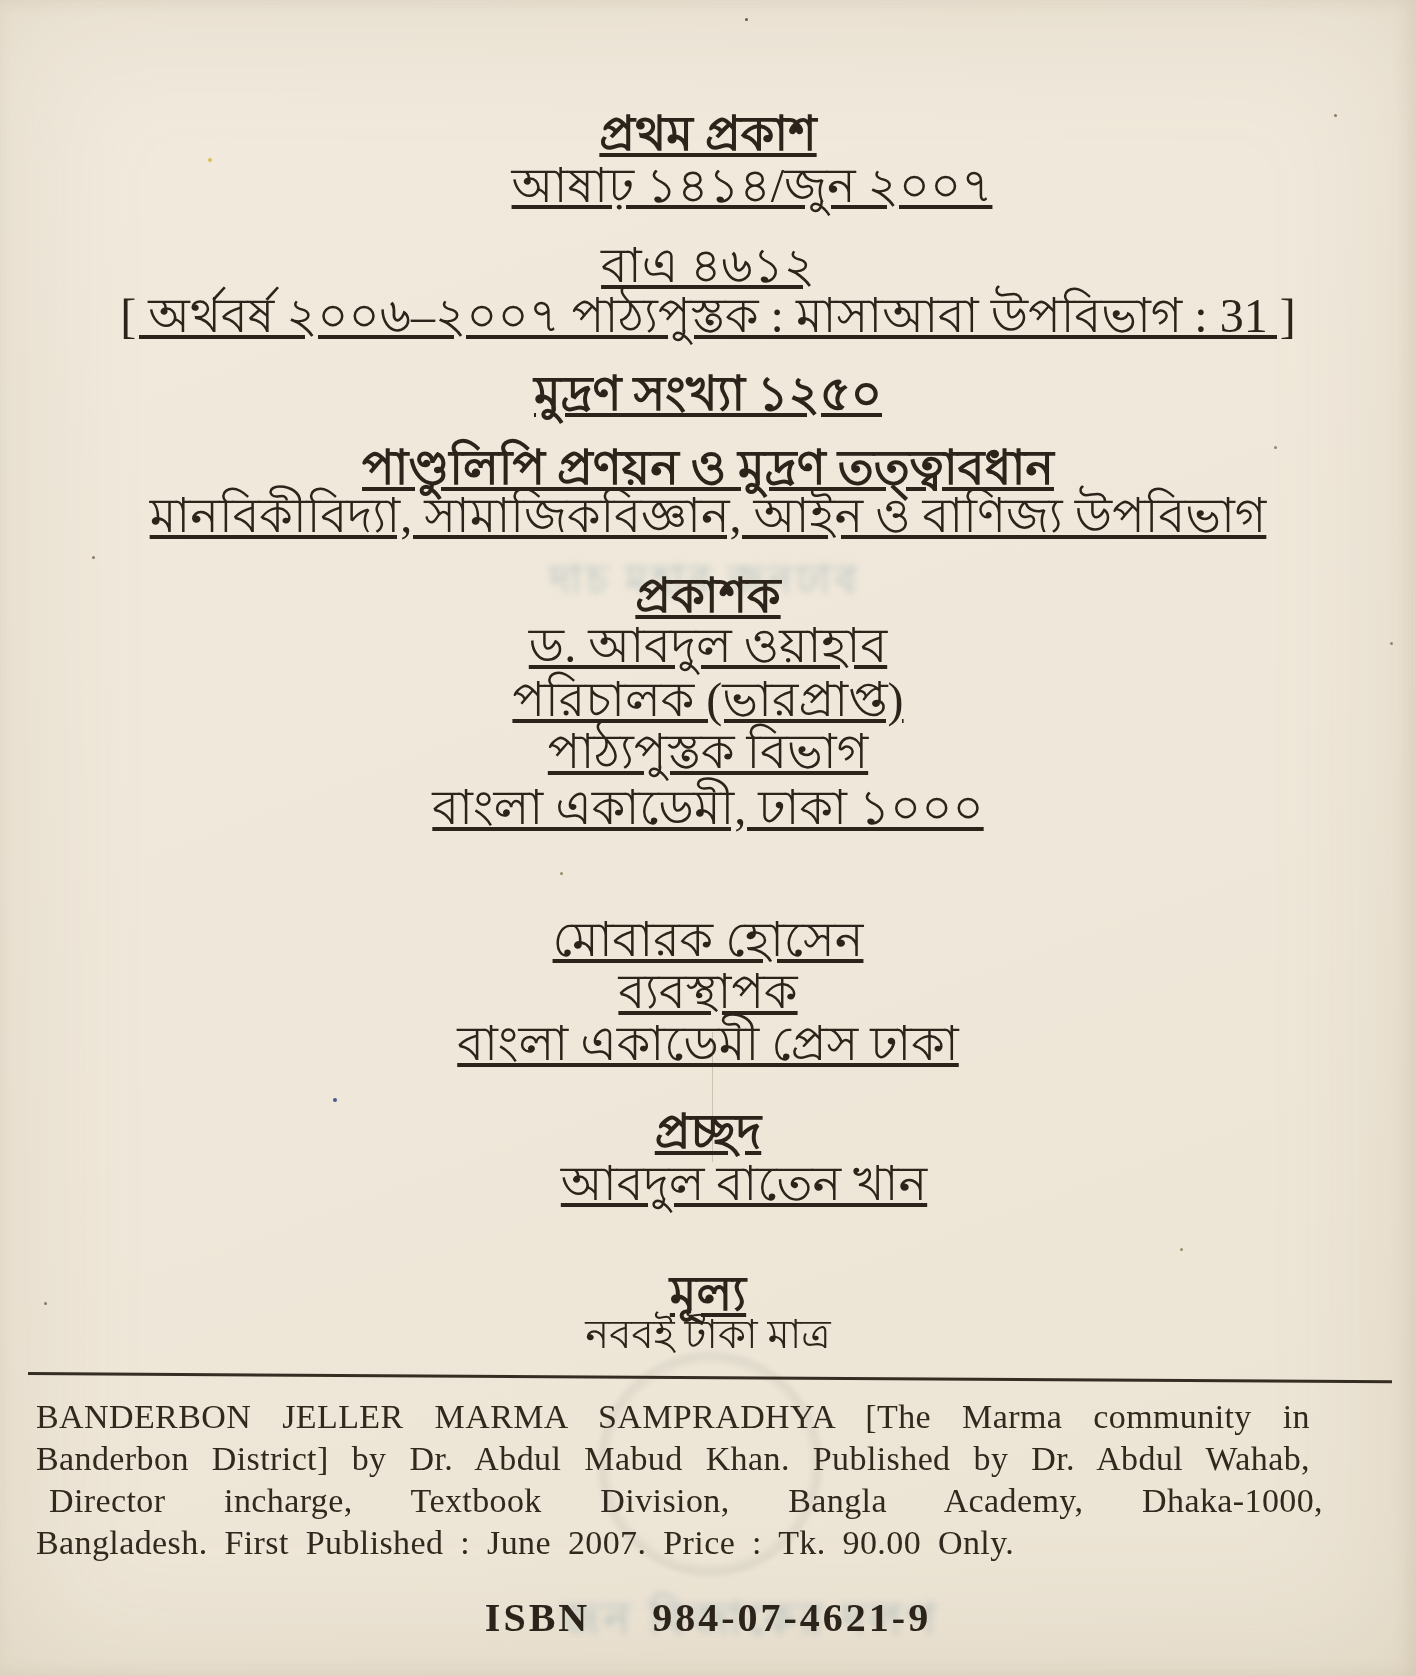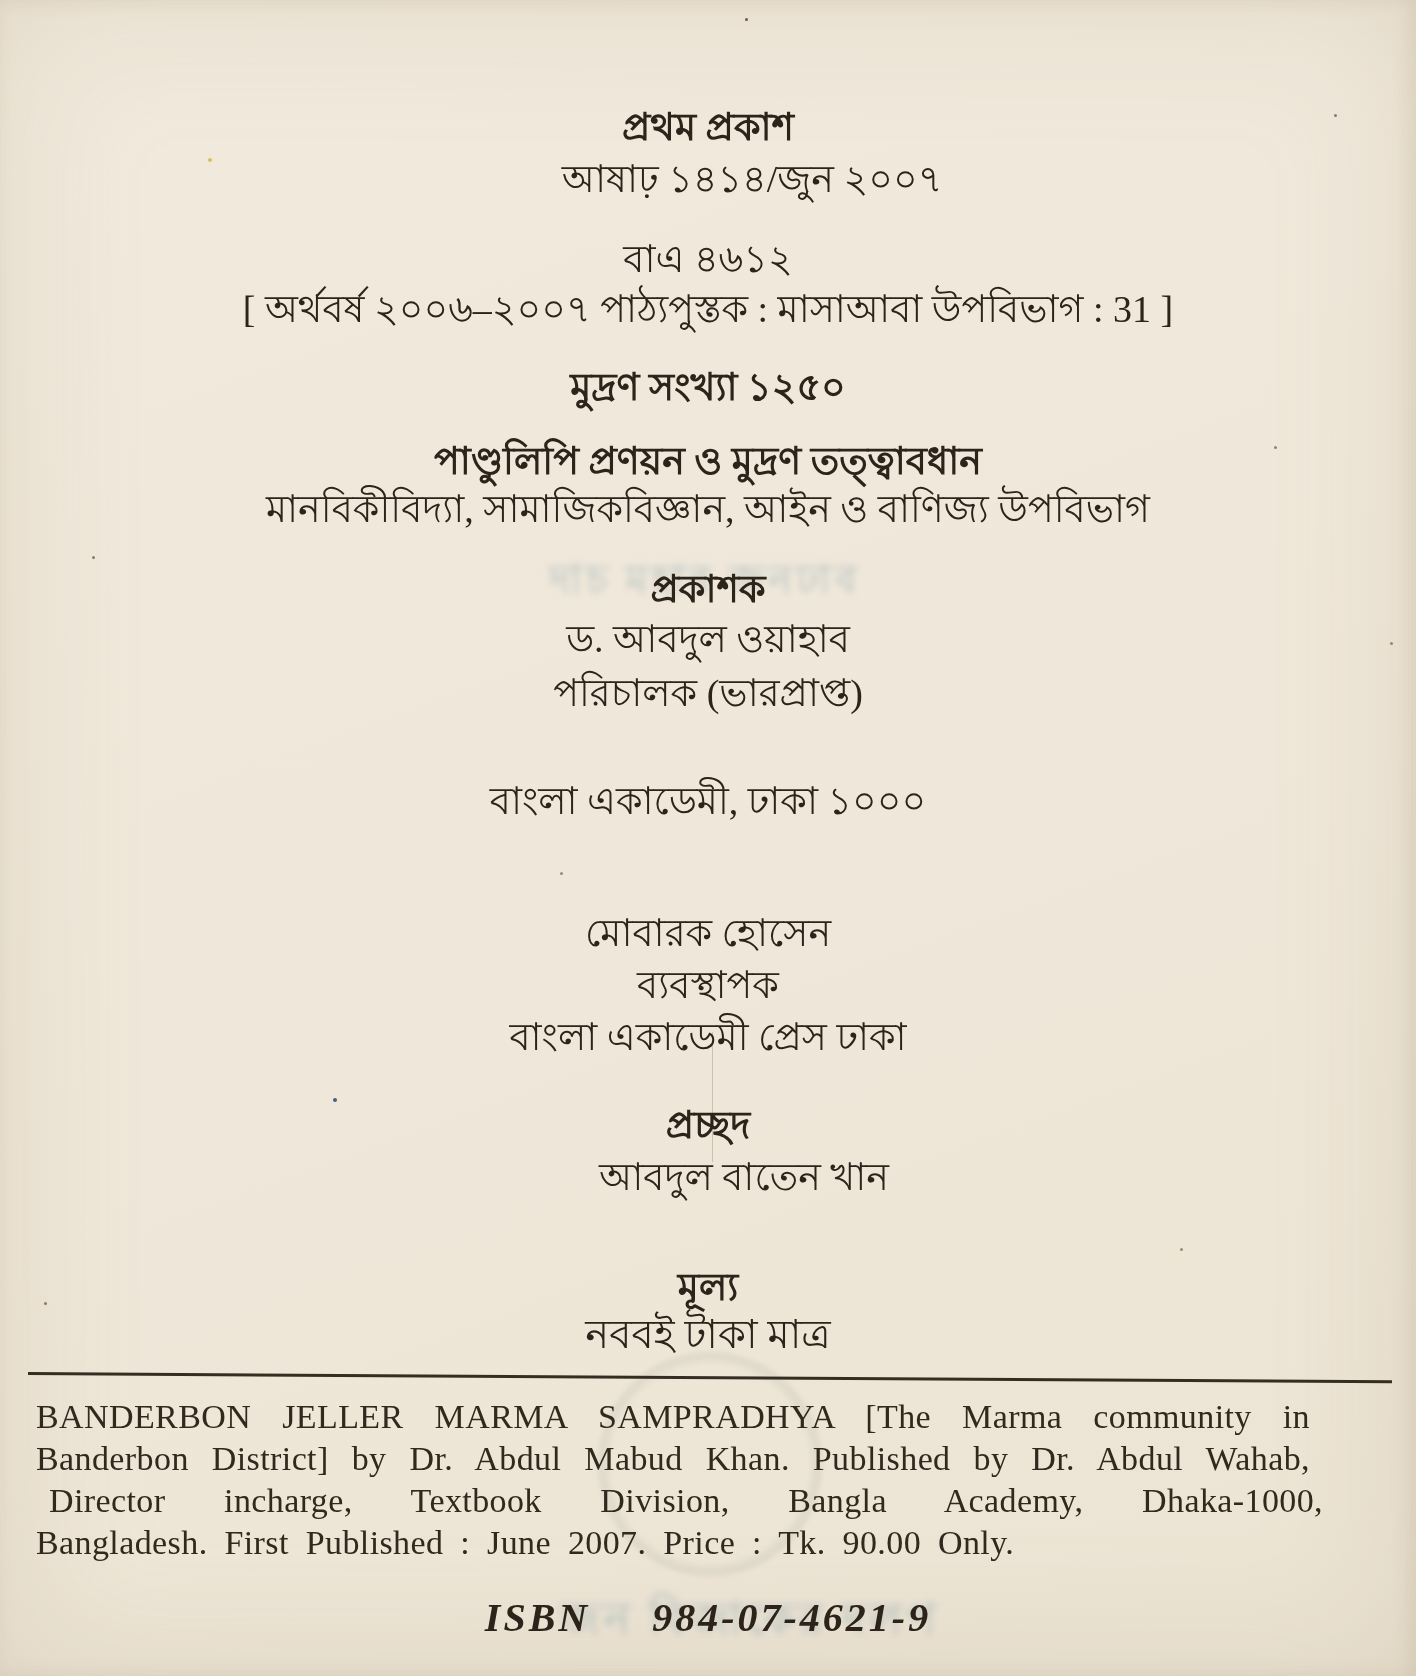--- a/index.html
+++ b/index.html
@@ -15,21 +15,21 @@
     color: #2c241a;
   }
   .line {
     position: absolute;
     left: 0;
     width: 100%;
     text-align: center;
     white-space: pre;
     line-height: 1.15;
   }
-  .bn   { font-size: 38px; }
+  .bn   { font-size: 48px; text-decoration: underline; }
   .bn-sm{ font-size: 40px; }
   .bold { font-weight: bold; }
   .ghost {
     position: absolute;
     text-align: center;
     color: #93aab2;
     opacity: 0.42;
     filter: blur(3.5px);
     font-size: 40px;
     font-weight: bold;
@@ -77,21 +77,20 @@
     left: 0;
     top: 1594px;
     width: 100%;
     display: flex;
     justify-content: center;
     gap: 62px;
     font-size: 40px;
     font-weight: bold;
     letter-spacing: 3px;
     color: #2c241a;
-    font-style: italic;
   }
   .speck { position: absolute; border-radius: 50%; }
   .crease {
     position: absolute;
     left: 712px;
     top: 1032px;
     width: 1px;
     height: 130px;
     background: rgba(120,100,80,0.28);
   }
@@ -124,20 +123,21 @@
   <div class="line bn" style="top:288px;">[ অর্থবর্ষ ২০০৬–২০০৭ পাঠ্যপুস্তক : মাসাআবা উপবিভাগ : 31 ]</div>
 
   <div class="line bn bold" style="top:366px;">মুদ্রণ সংখ্যা ১২৫০</div>
 
   <div class="line bn bold" style="top:440px;">পাণ্ডুলিপি প্রণয়ন ও মুদ্রণ তত্ত্বাবধান</div>
   <div class="line bn" style="top:488px;">মানবিকীবিদ্যা, সামাজিকবিজ্ঞান, আইন ও বাণিজ্য উপবিভাগ</div>
 
   <div class="line bn bold" style="top:568px;">প্রকাশক</div>
   <div class="line bn" style="top:618px;">ড. আবদুল ওয়াহাব</div>
   <div class="line bn" style="top:672px;">পরিচালক (ভারপ্রাপ্ত)</div>
+  <div class="line bn" style="top:724px;">পাঠ্যপুস্তক বিভাগ</div>
   <div class="line bn" style="top:780px;">বাংলা একাডেমী, ঢাকা ১০০০</div>
 
   <div class="line bn" style="top:964px;">ব্যবস্থাপক</div>
   <div class="line bn" style="top:912px;">মোবারক হোসেন</div>
   <div class="line bn" style="top:1016px;">বাংলা একাডেমী প্রেস ঢাকা</div>
 
   <div class="line bn bold" style="top:1104px;">প্রচ্ছদ</div>
   <div class="line bn" style="top:1156px;padding-left:36px;">আবদুল বাতেন খান</div>
 
   <div class="line bn bold" style="top:1266px;">মূল্য</div>

